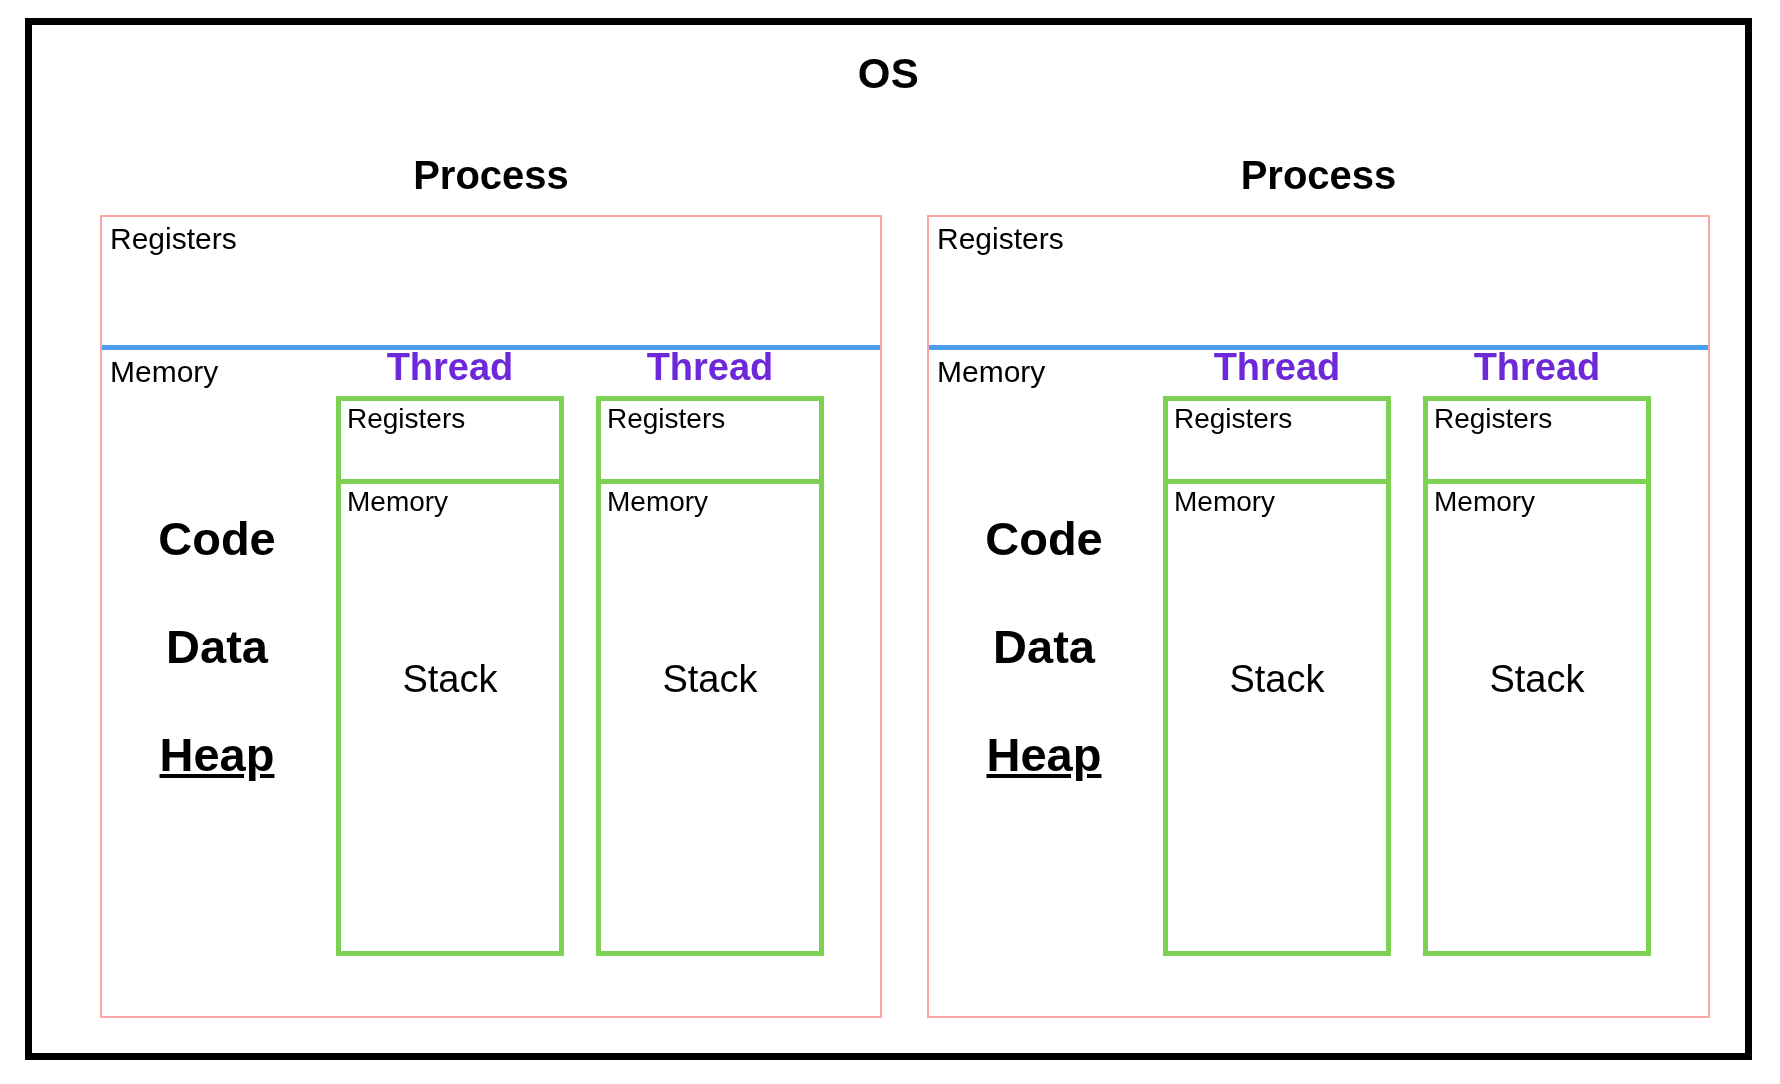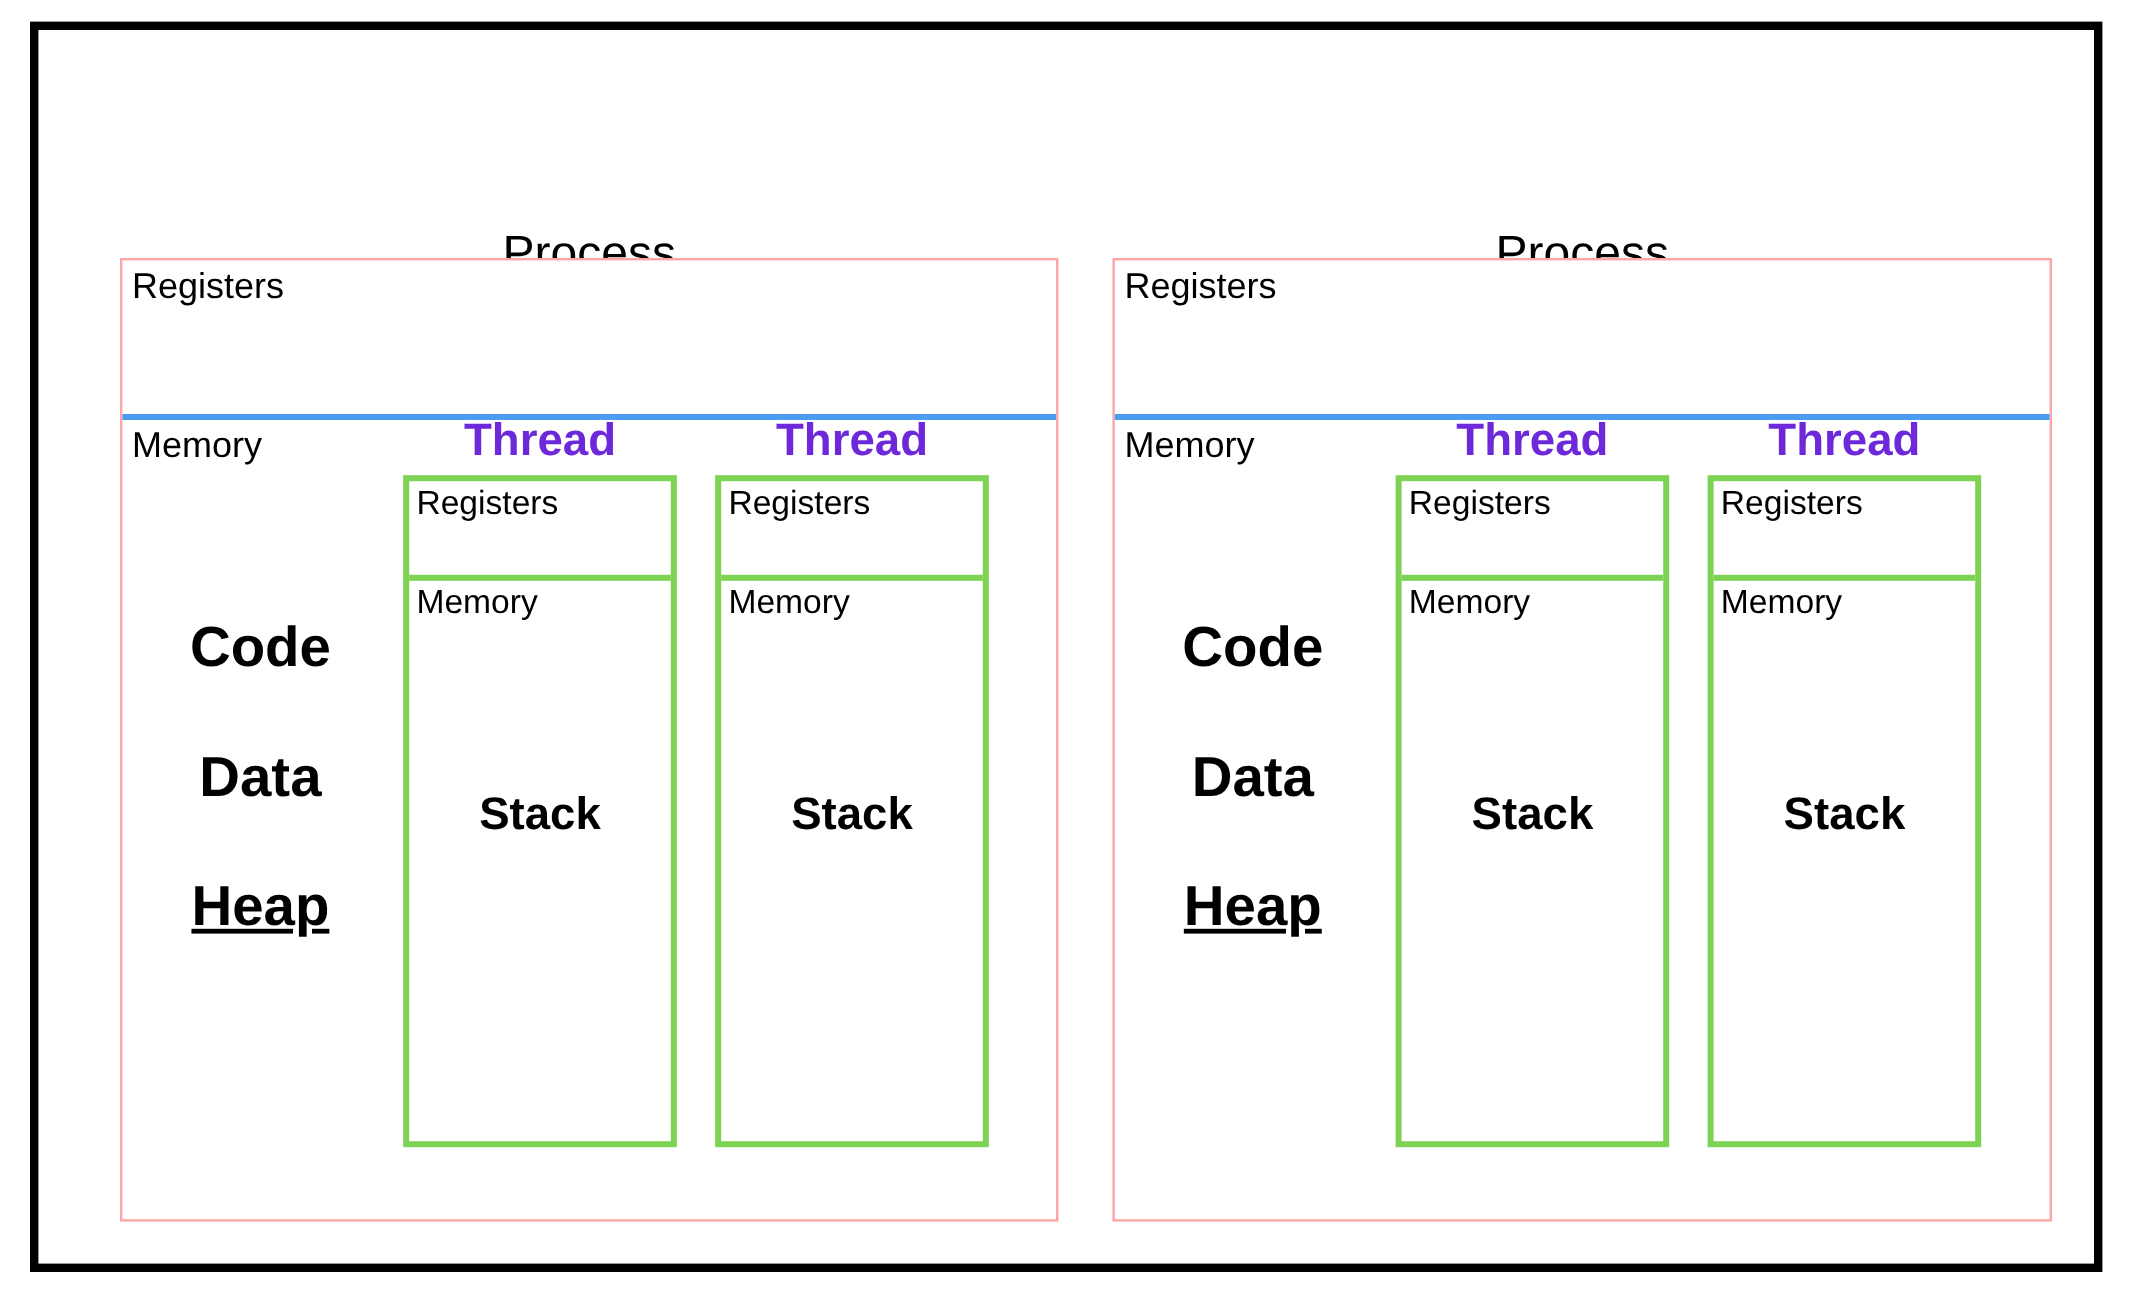--- a/index.html
+++ b/index.html
@@ -56,24 +56,23 @@
   .process-wrap.left  { left: 68px;  width: 782px; }
   .process-wrap.right { left: 895px; width: 783px; }
 
   .process-title {
     position: absolute;
     left: 0;
     top: 0;
     width: 100%;
     text-align: center;
     font-size: 40px;
-    font-weight: 400;
-    color: #000000;
-    line-height: 1;
-    margin-top: 36px;
+    font-weight: 700;
+    color: #000000;
+    line-height: 1;
   }
 
   
   .process-box {
     position: absolute;
     left: 0;
     top: 60px;
     width: 100%;
     height: 803px;
     border: 2px solid #fca5a5;
@@ -205,32 +204,33 @@
     top: 3px;
   }
 
   .stack-word {
     position: absolute;
     left: 0;
     right: 0;
     top: 176px;
     text-align: center;
     font-size: 38px;
-    font-weight: 700;
+    font-weight: 400;
     color: #000000;
     line-height: 1;
   }
 </style>
 </head>
 <body>
 
 <div id="canvas">
 
   <div class="os-frame">
 
+    <div class="os-title">OS</div>
 
     <div class="process-wrap left">
 
       <div class="process-title">Process</div>
 
       <div class="process-box">
 
         <div class="proc-registers">
           <div class="section-label">Registers</div>
         </div>

